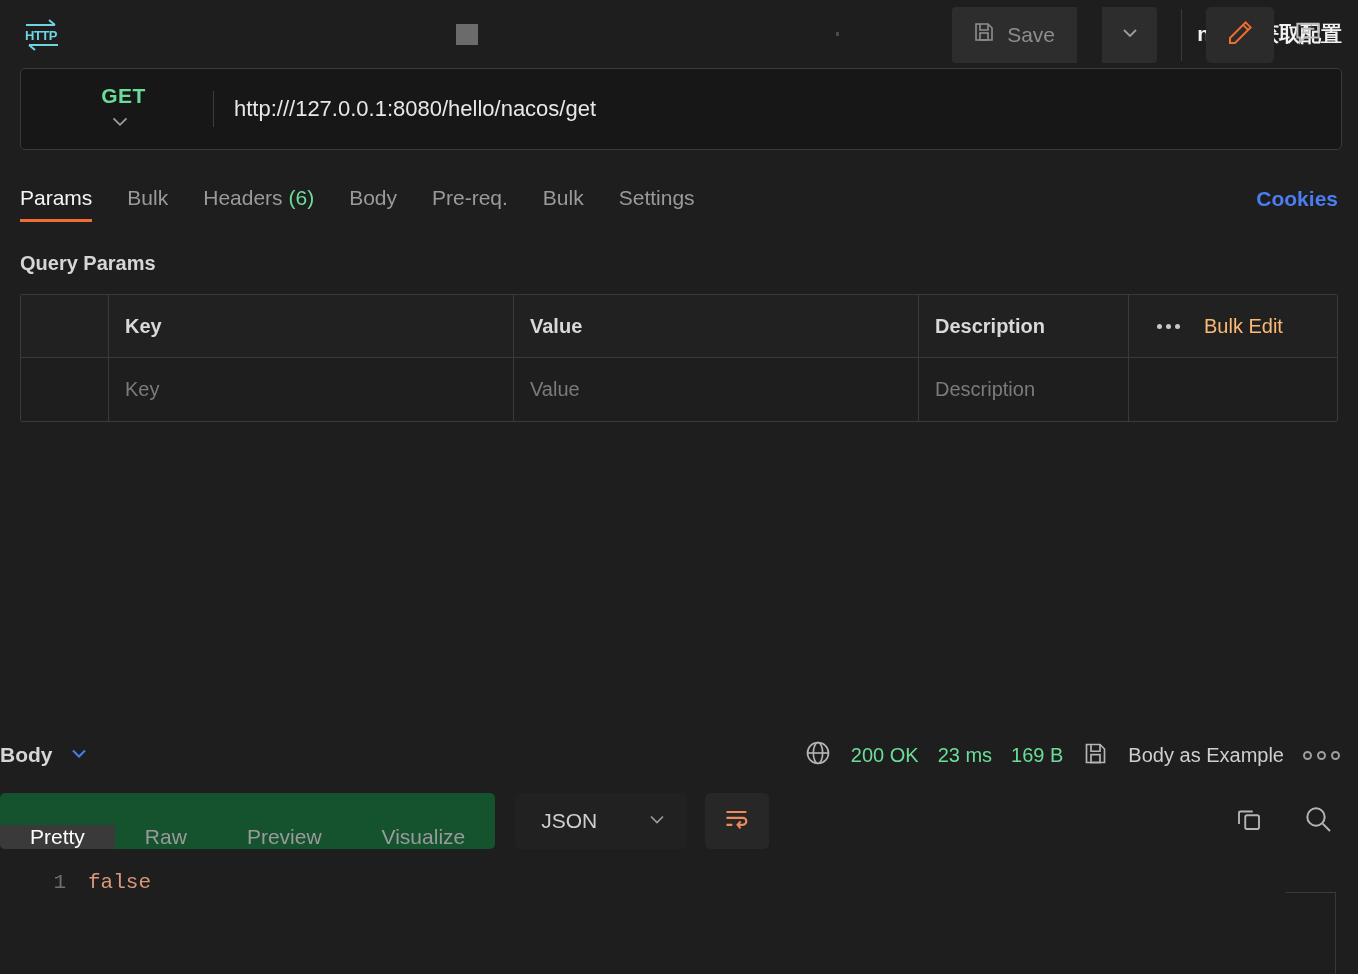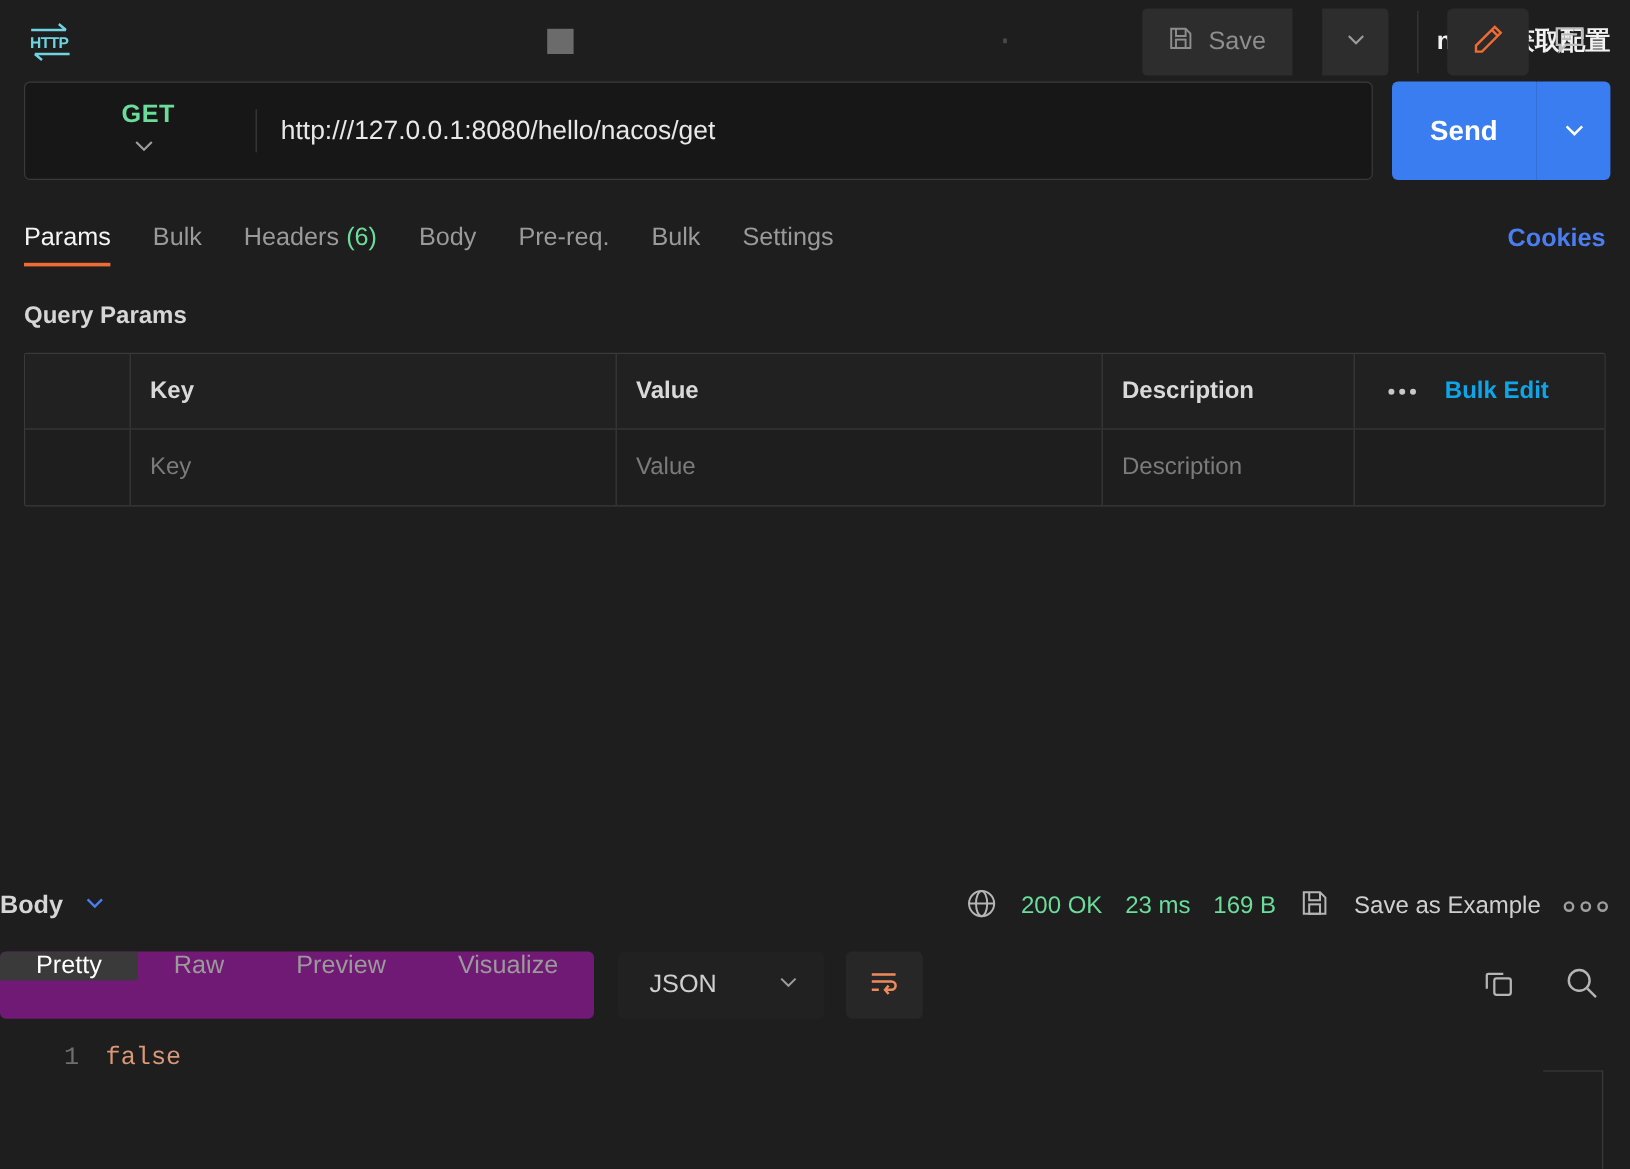--- a/index.html
+++ b/index.html
@@ -163,21 +163,21 @@
   .c-key  { width: 405px; }
   .c-val  { width: 405px; }
   .c-desc { flex: 1; }
   .c-actions {
     width: 208px; border-right: none;
     display: flex; align-items: center; gap: 24px;
     padding-left: 28px;
   }
   .head .pcell { color: #d9d9d9; font-weight: bold; }
   .body-row .pcell { color: #7b7b7b; font-weight: normal; }
-  .bulk-edit { color: #0ea5e9; font-size: 20px; font-weight: bold; }
+  .bulk-edit { color: #fdba74; font-size: 20px; font-weight: normal; }
   .dots-h { display: flex; gap: 4px; align-items: center; }
   .dots-h i { width: 5px; height: 5px; border-radius: 50%; background: #c8c8c8; display:block;}
 
   
   .resp-wrap { position: absolute; left: 0; right: 0; top: 722px; bottom: 0; }
   .resp-header {
     height: 66px;
     display: flex; align-items: center;
     padding: 0 18px 0 0;
     position: relative;
@@ -199,22 +199,22 @@
     border: 2px solid #9e9e9e; display: block;
   }
 
   .resp-tabs-row {
     height: 66px;
     display: flex; align-items: center;
     gap: 0; padding: 0 18px 0 0;
     position: relative;
   }
   .seg {
-    background: #701a75; border-radius: 5px;
-    display: flex; height: 56px; align-items: flex-start;
+    background: #14532d; border-radius: 5px;
+    display: flex; height: 56px; align-items: flex-end;
     overflow: hidden;
   }
   .seg-item {
     display: flex; align-items: center; justify-content: center;
     padding: 0 30px; font-size: 21px; color: #9a9a9a;
   }
   .seg-item.active { background: #3a3a3a; color: #ffffff; }
   .fmt-select {
     margin-left: 20px;
     background: #212121; border-radius: 5px;
@@ -317,30 +317,20 @@
       <span class="method-label">GET</span>
       <span class="method-caret">
         <svg width="26" height="26" viewBox="0 0 24 24" fill="none" stroke="#9c9c9c" stroke-width="1.7">
           <path d="M6 9.5l6 6 6-6"></path>
         </svg>
       </span>
     </div>
     <span class="url-sep"></span>
     <div class="url-text">http:///127.0.0.1:8080/hello/nacos/get</div>
   </div>
-  <div class="send-group">
-    <button class="send-btn">Send</button>
-    <button class="send-caret">
-      <span>
-        <svg width="26" height="26" viewBox="0 0 24 24" fill="none" stroke="#ffffff" stroke-width="1.9">
-          <path d="M6 9.5l6 6 6-6"></path>
-        </svg>
-      </span>
-    </button>
-  </div>
 </div>
 
 <div class="tabs-row">
   <div class="tab active">
     <span>Params</span>
   </div>
   <div class="tab">
     <span>Bulk</span>
   </div>
   <div class="tab">
@@ -411,21 +401,21 @@
       <span class="meta-green">200 OK</span>
       <span class="meta-green">23 ms</span>
       <span class="meta-green">169 B</span>
       <span>
         <svg width="27" height="27" viewBox="0 0 24 24" fill="none" stroke="#b5b5b5" stroke-width="1.5">
           <path d="M4 4h12l4 4v12H4z"></path>
             <path d="M8 4v6h8V4"></path>
             <rect x="8" y="13" width="8" height="7"></rect>
         </svg>
       </span>
-      <span class="save-example">Save as Example</span>
+      <span class="save-example">Body as Example</span>
       <span class="dots-o">
           <i></i>
           <i></i>
           <i></i>
         </span>
     </div>
   </div>
 
   <div class="resp-tabs-row">
     <div class="seg">

